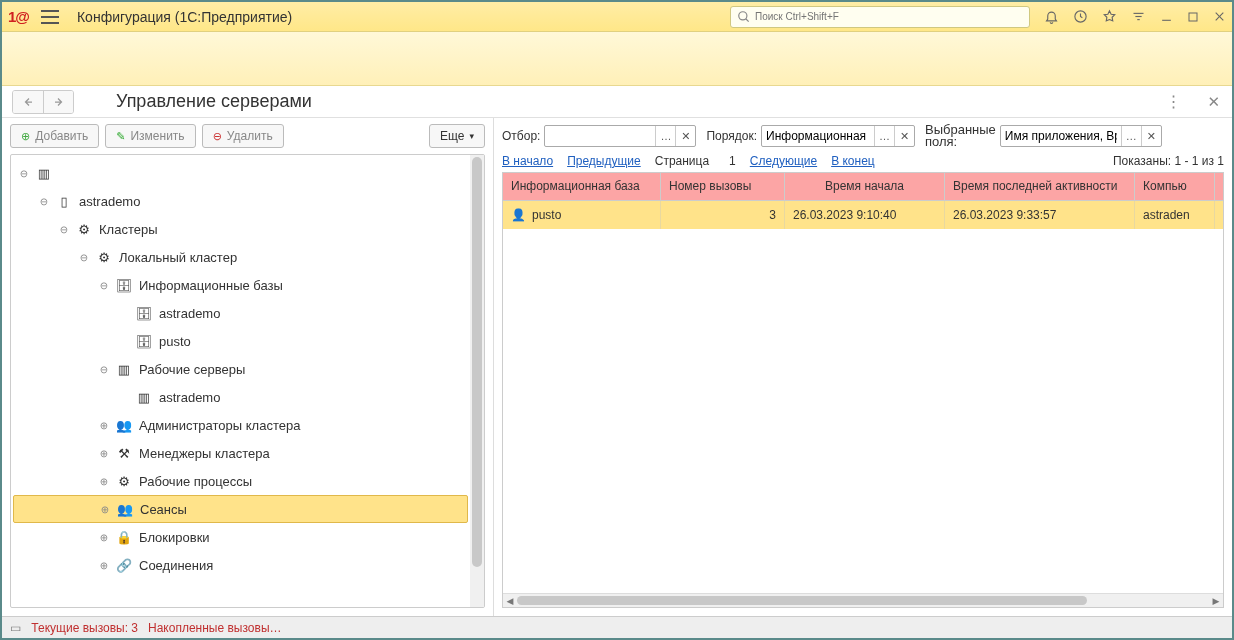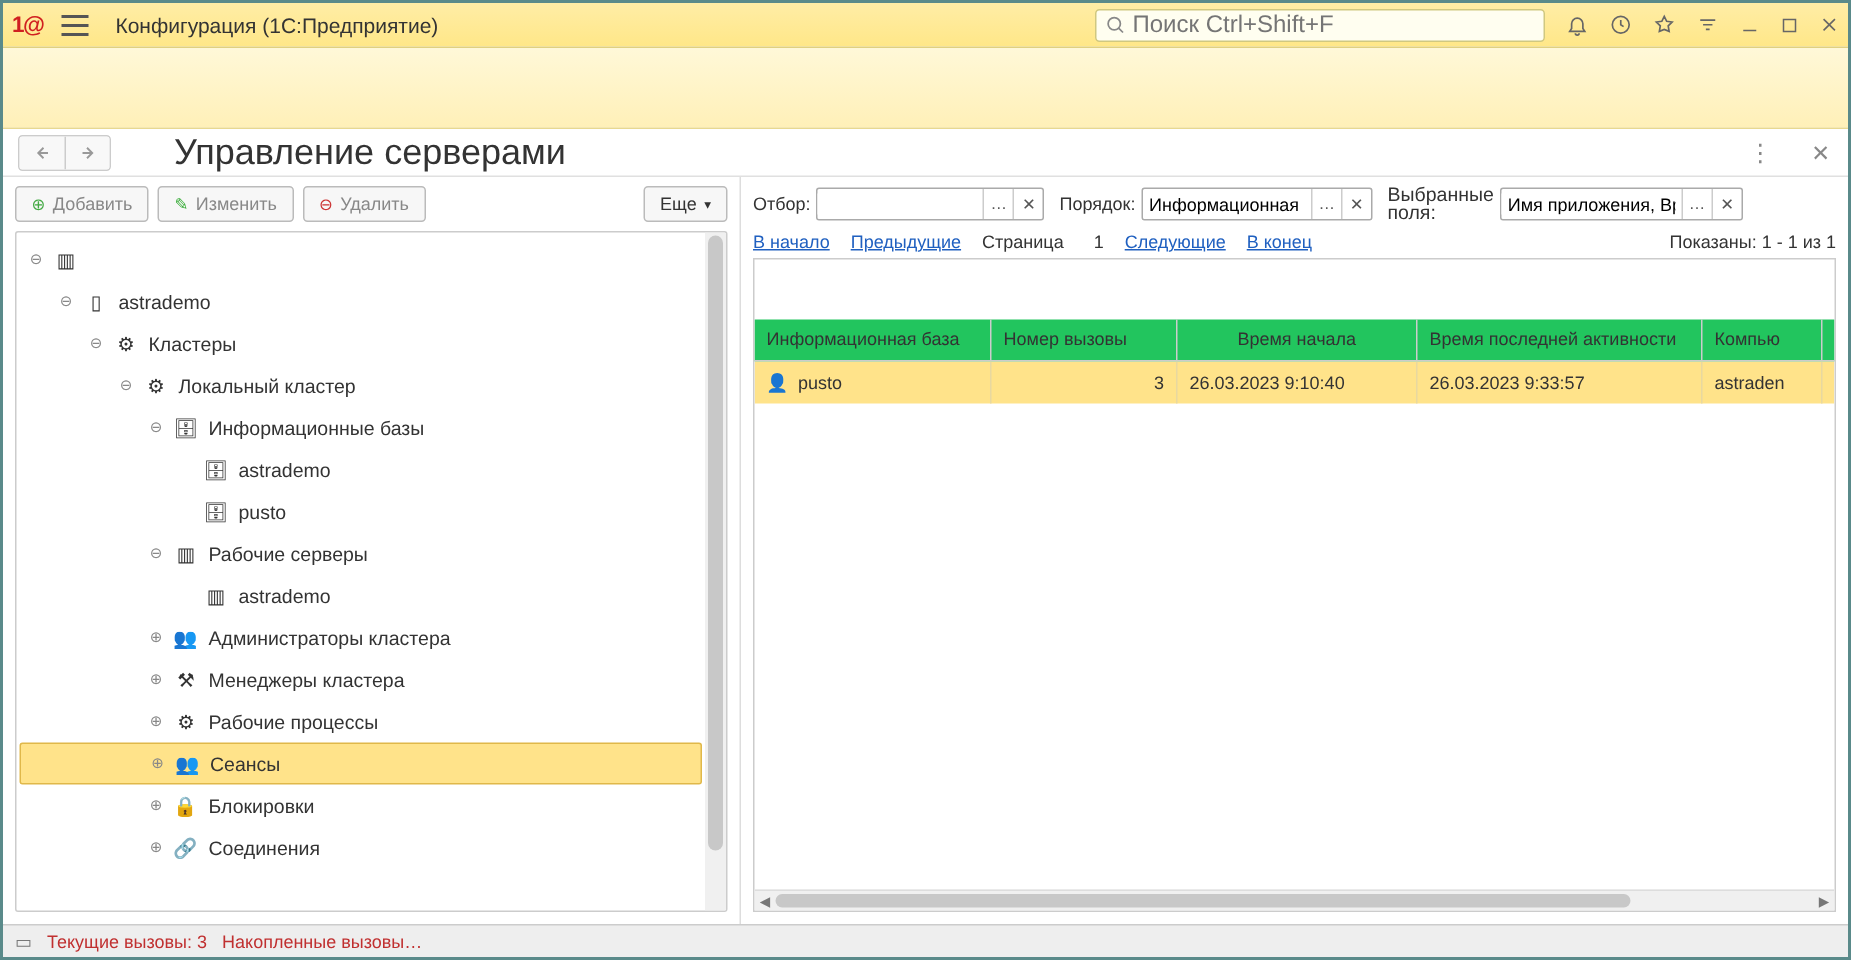--- a/index.html
+++ b/index.html
@@ -7,33 +7,33 @@
 .window { background: #fff; width: 1230px; height: 636px; display: flex; flex-direction: column; }
 
 
 .titlebar { background: linear-gradient(#ffeda6, #ffe788); height: 30px; display: flex; align-items: center; padding: 0 6px; border-bottom: 1px solid #e0d080; }
 .logo { color: #d02020; font-weight: bold; font-size: 15px; margin-right: 12px; letter-spacing: -1px; }
 .hamburger { width: 18px; height: 14px; display: flex; flex-direction: column; justify-content: space-between; margin-right: 18px; cursor: pointer; }
 .hamburger span { height: 2px; background: #555; }
 .title { font-size: 14px; color: #333; }
 .search-wrap { margin-left: auto; display: flex; align-items: center; background: #fffef0; border: 1px solid #d0c880; border-radius: 3px; padding: 2px 6px; width: 300px; height: 22px; }
 .search-wrap svg { flex-shrink: 0; }
-.search-wrap input { border: none; background: transparent; outline: none; font-size: 16px; margin-left: 4px; width: 100%; color: #888; }
+.search-wrap input { border: none; background: transparent; outline: none; font-size: 10px; margin-left: 4px; width: 100%; color: #888; }
 .title-icons { display: flex; gap: 14px; margin-left: 14px; align-items: center; }
 .title-icons > * { cursor: pointer; color: #666; display:flex; align-items:center; }
 
 
 .band { background: linear-gradient(#fff8d8, #fff0b8); height: 54px; border-bottom: 1px solid #e8d890; }
 
 
 .subheader { height: 32px; display: flex; align-items: center; padding: 0 10px; border-bottom: 1px solid #e0e0e0; }
 .nav-btn-group { display: flex; border: 1px solid #ccc; border-radius: 3px; overflow: hidden; }
 .nav-btn { width: 30px; height: 22px; display: flex; align-items: center; justify-content: center; background: #f8f8f8; cursor: pointer; }
 .nav-btn + .nav-btn { border-left: 1px solid #ccc; }
-.page-title { font-size: 24px; margin-left: 42px; color: #333; }
+.page-title { font-size: 18px; margin-left: 42px; color: #333; }
 .subheader-right { margin-left: auto; display: flex; gap: 10px; align-items: center; }
 .dots-btn { cursor: pointer; color: #888; font-size: 16px; }
 .close-x { cursor: pointer; color: #888; font-size: 15px; margin-left: 16px; margin-right: 2px;}
 
 
 .main { flex: 1; display: flex; overflow: hidden; }
 .left { width: 492px; display: flex; flex-direction: column; border-right: 1px solid #ddd; }
 .right { flex: 1; display: flex; flex-direction: column; padding: 6px 8px 0 8px; overflow: hidden;}
 
 
@@ -69,21 +69,21 @@
 .twoline { font-size: 13px; line-height: 12px; }
 
 
 .pager { display: flex; align-items: center; gap: 14px; font-size: 12px; margin-bottom: 4px; }
 .pager a { color: #2060c0; text-decoration: underline; cursor: pointer; }
 .pager .plain { color: #333; }
 .pager .plain2 { margin-left: auto; color:#333;}
 
 
 .table-wrap { border: 1px solid #ccc; flex: 1; display: flex; flex-direction: column; overflow: hidden; position: relative;}
-.thead { display: flex; background: #22c55e; border-bottom: 1px solid #ccc; height: 28px; margin-top: 40px; }
+.thead { display: flex; background: #fca5a5; border-bottom: 1px solid #ccc; height: 28px; }
 .th { padding: 6px 8px; border-right: 1px solid #ccc; font-size: 12px; color: #333; white-space: nowrap; overflow: hidden; }
 .tbody { flex: 1; overflow: auto; }
 .tr { display: flex; height: 28px; align-items: stretch; }
 .tr.sel { background: #ffe38a; }
 .td { padding: 6px 8px; border-right: 1px solid #e8d8a0; font-size: 12px; white-space: nowrap; overflow: hidden; display:flex; align-items:center;}
 .col0 { width: 158px; } .col1 { width: 124px; } .col2 { width: 160px; text-align: center; } .col3 { width: 190px; } .col4 { width: 80px; }
 .td.col1 { justify-content: flex-end; }
 .hscroll { height: 14px; background: #f0f0f0; position: relative; border-top:1px solid #ddd;}
 .hscroll-thumb { position: absolute; left: 14px; width: 570px; top: 2px; bottom: 2px; background: #c8c8c8; border-radius: 5px; }
 .hscroll-arr { position:absolute; top:0; bottom:0; width:14px; display:flex;align-items:center;justify-content:center;font-size:9px;color:#777;}

